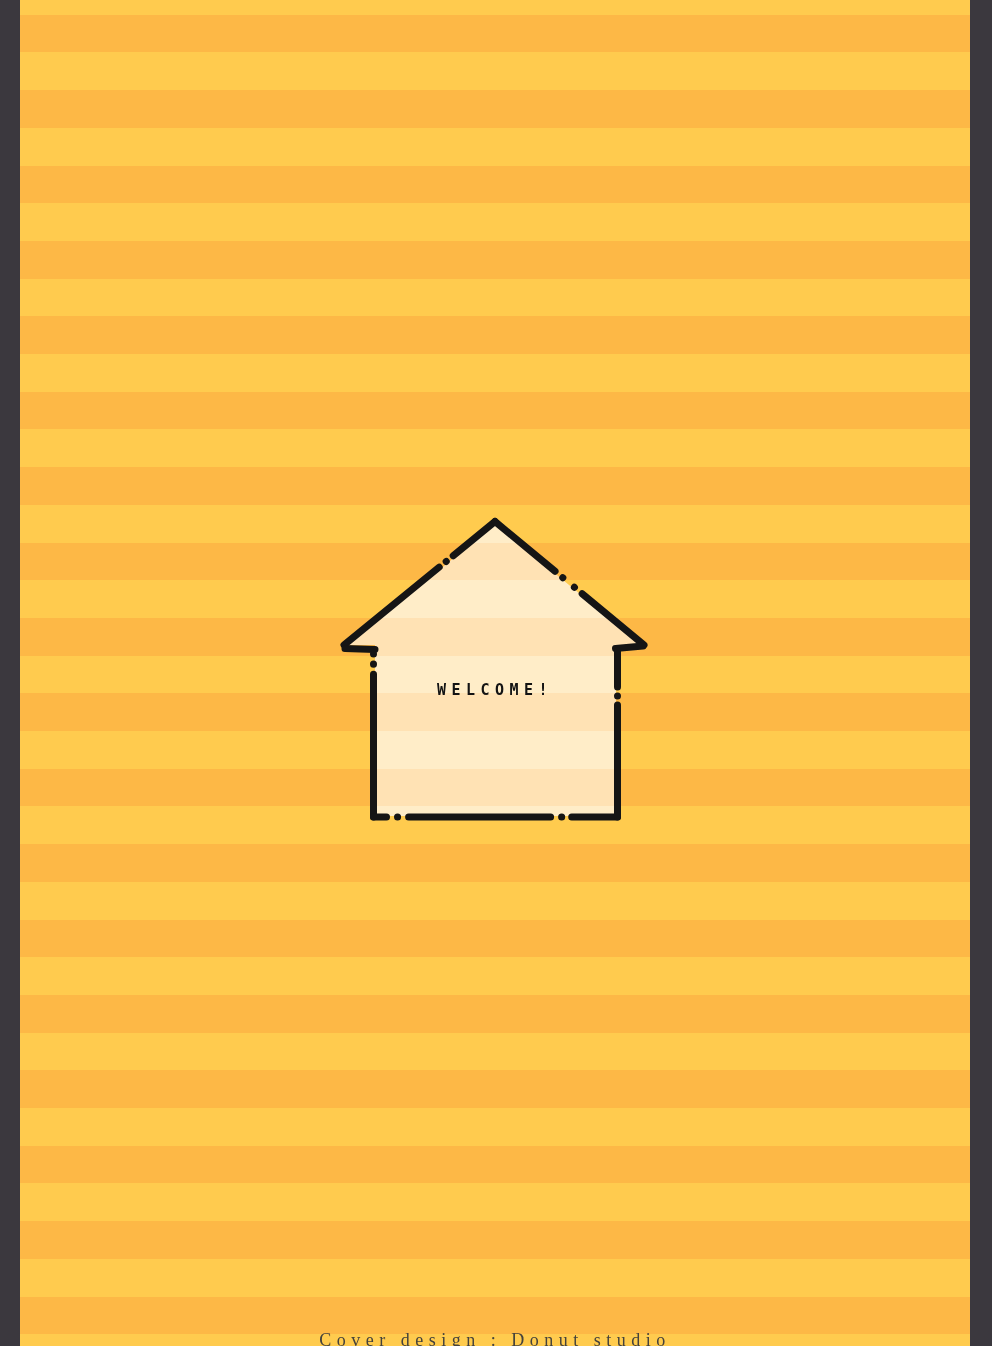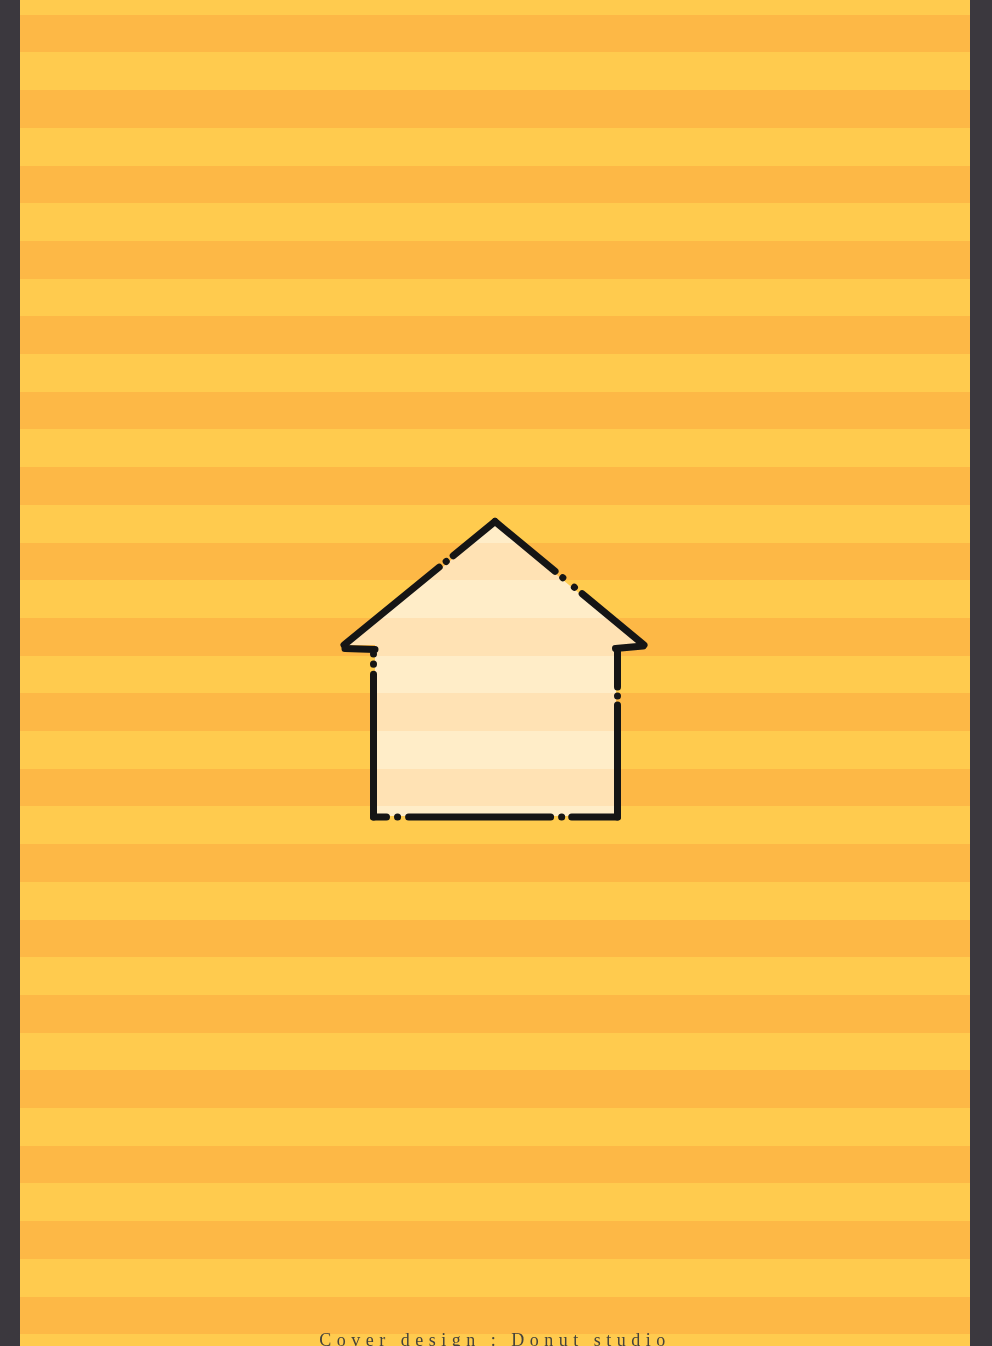--- a/index.html
+++ b/index.html
@@ -140,18 +140,19 @@
       <path d="M595.5,648.5 L623,646"></path>
 
       <path d="M353.5,654 L353.5,817" stroke-dasharray="0.1 10 0.1 10 300"></path>
 
       <path d="M353.5,817 L597.5,817" stroke-dasharray="13 11 0.1 11 142 11 0.1 10 120"></path>
 
       <path d="M597.5,651 L597.5,817" stroke-dasharray="36 9 0.1 9 300"></path>
     </svg>
 
     <div class="house-text">
+      <div class="line">WELCOME!</div>
     </div>
   </div>
 
   <div class="credit">Cover design : Donut studio</div>
 
 </div>
 
 </body></html>

